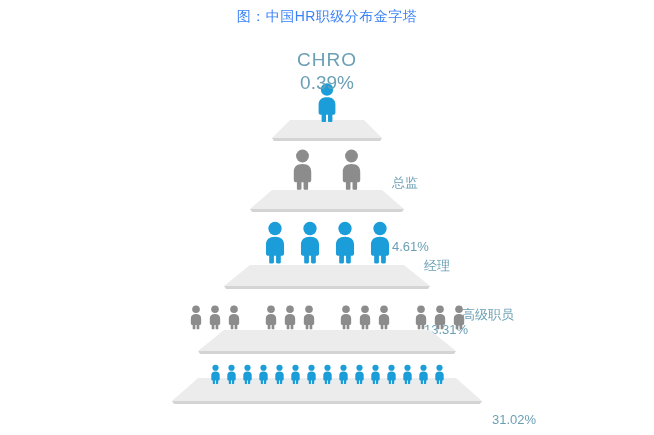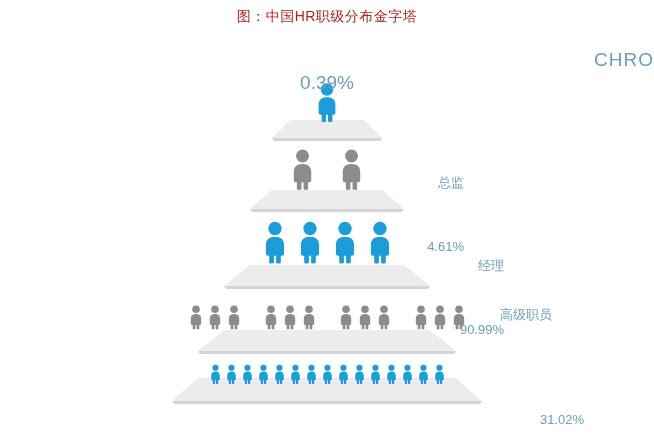--- a/index.html
+++ b/index.html
@@ -15,21 +15,21 @@
     position: relative;
   }
 
   #chart-title {
     position: absolute;
     left: 0;
     top: 8px;
     width: 654px;
     text-align: center;
     font-size: 14px;
-    color: #b91c1c;
+    color: #3b82f6;
     letter-spacing: 0.5px;
     white-space: nowrap;
   }
 
   #pyramid {
     position: absolute;
     left: 0;
     top: 0;
     width: 654px;
     height: 435px;
@@ -61,21 +61,21 @@
     align-items: flex-end;
   }
 
   .figure {
     display: block;
   }
 
   
   .tier-label {
     position: absolute;
-    text-align: right;
+    text-align: left;
     color: #6a9fb5;
     line-height: 1.28;
     white-space: nowrap;
   }
   .tier-label .lbl-name {
     display: block;
     font-size: 13px;
   }
   .tier-label .lbl-pct {
     display: block;
@@ -88,21 +88,20 @@
     position: absolute;
     text-align: center;
     color: #6a9fb5;
     line-height: 1.22;
     white-space: nowrap;
   }
   #apex-label .lbl-name {
     display: block;
     font-size: 19px;
     letter-spacing: 1px;
-    text-align: right;
   }
   #apex-label .lbl-pct {
     display: block;
     font-size: 19px;
   }
 </style>
 </head>
 <body>
 
 <div id="chart-title">图：中国HR职级分布金字塔</div>
@@ -172,21 +171,21 @@
         <path d="M13 15.2 c-5.4 0-8.4 2.6-8.4 7.4 l0 8.0 c0 1.5 0.9 2.2 2.1 2.2 l0.9 0 l0 6.1 c0 0.8 0.6 1.1 1.4 1.1 l1.7 0 c0.8 0 1.3-0.4 1.3-1.1 l0-6.1 l2.0 0 l0 6.1 c0 0.7 0.5 1.1 1.3 1.1 l1.7 0 c0.8 0 1.4-0.3 1.4-1.1 l0-6.1 l0.9 0 c1.2 0 2.1-0.7 2.1-2.2 l0-8.0 c0-4.8-3.0-7.4-8.4-7.4 z" fill="#1b9dd9"></path>
       </svg>
       <svg class="figure" width="28" height="48" viewBox="0 0 26 40">
         <circle cx="13" cy="7.5" r="6.2" fill="#1b9dd9"></circle>
         <path d="M13 15.2 c-5.4 0-8.4 2.6-8.4 7.4 l0 8.0 c0 1.5 0.9 2.2 2.1 2.2 l0.9 0 l0 6.1 c0 0.8 0.6 1.1 1.4 1.1 l1.7 0 c0.8 0 1.3-0.4 1.3-1.1 l0-6.1 l2.0 0 l0 6.1 c0 0.7 0.5 1.1 1.3 1.1 l1.7 0 c0.8 0 1.4-0.3 1.4-1.1 l0-6.1 l0.9 0 c1.2 0 2.1-0.7 2.1-2.2 l0-8.0 c0-4.8-3.0-7.4-8.4-7.4 z" fill="#1b9dd9"></path>
       </svg>
     </div>
   </div>
   <div class="tier-label" style="left:424px;top:258px;width:80px;">
     <span class="lbl-name">经理</span>
-    <span class="lbl-pct">90.99%</span>
+    <span class="lbl-pct">13.31%</span>
   </div>
 
   <div class="tier" style="top:328px;height:28px;">
     <svg class="slab" width="654" height="28" viewBox="0 0 654 28">
       <polygon points="224,2 430,2 456,23 198,23" fill="#ececec"></polygon>
       <polygon points="198,23 456,23 454,26 200,26" fill="#d4d4d4"></polygon>
     </svg>
   </div>
   <div class="figures" style="left:0;top:303px;width:654px;height:28px;">
     <div style="display:flex;align-items:flex-end;gap:21px;">

